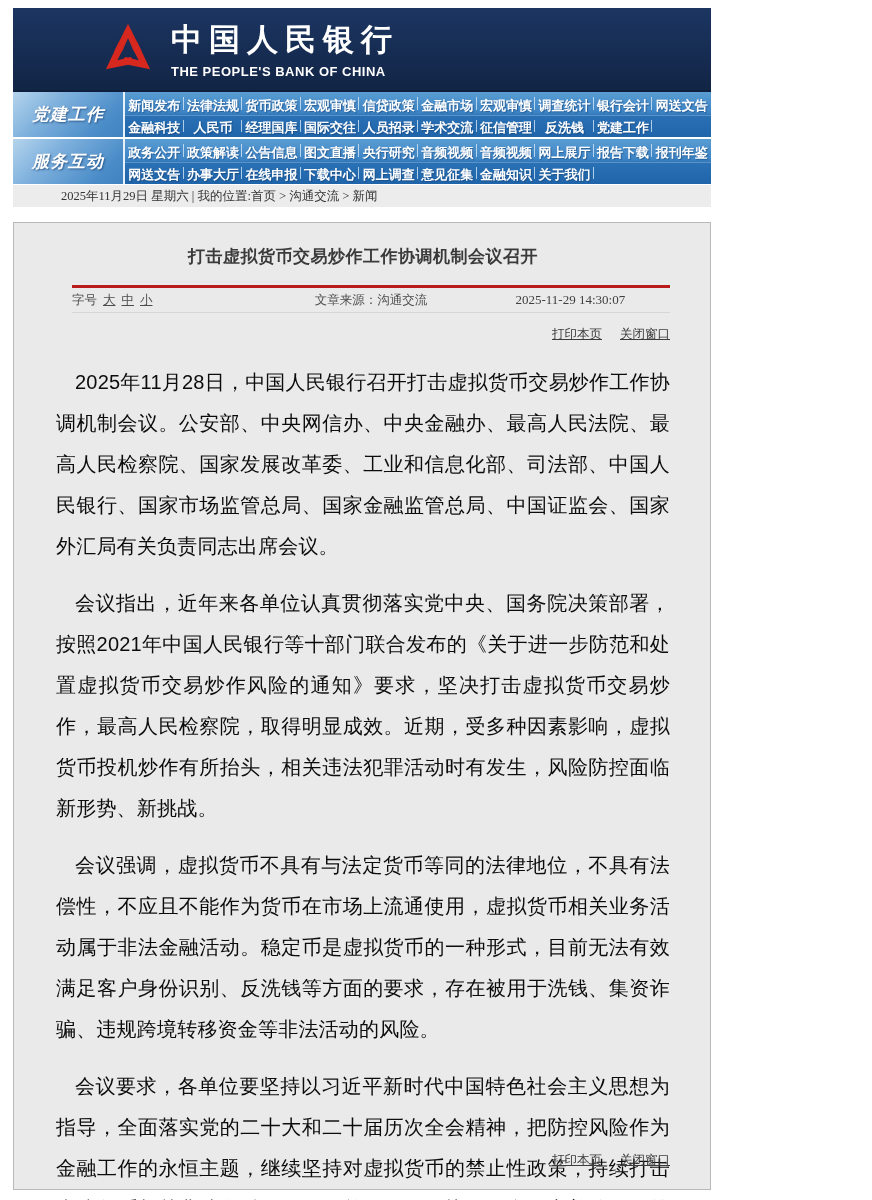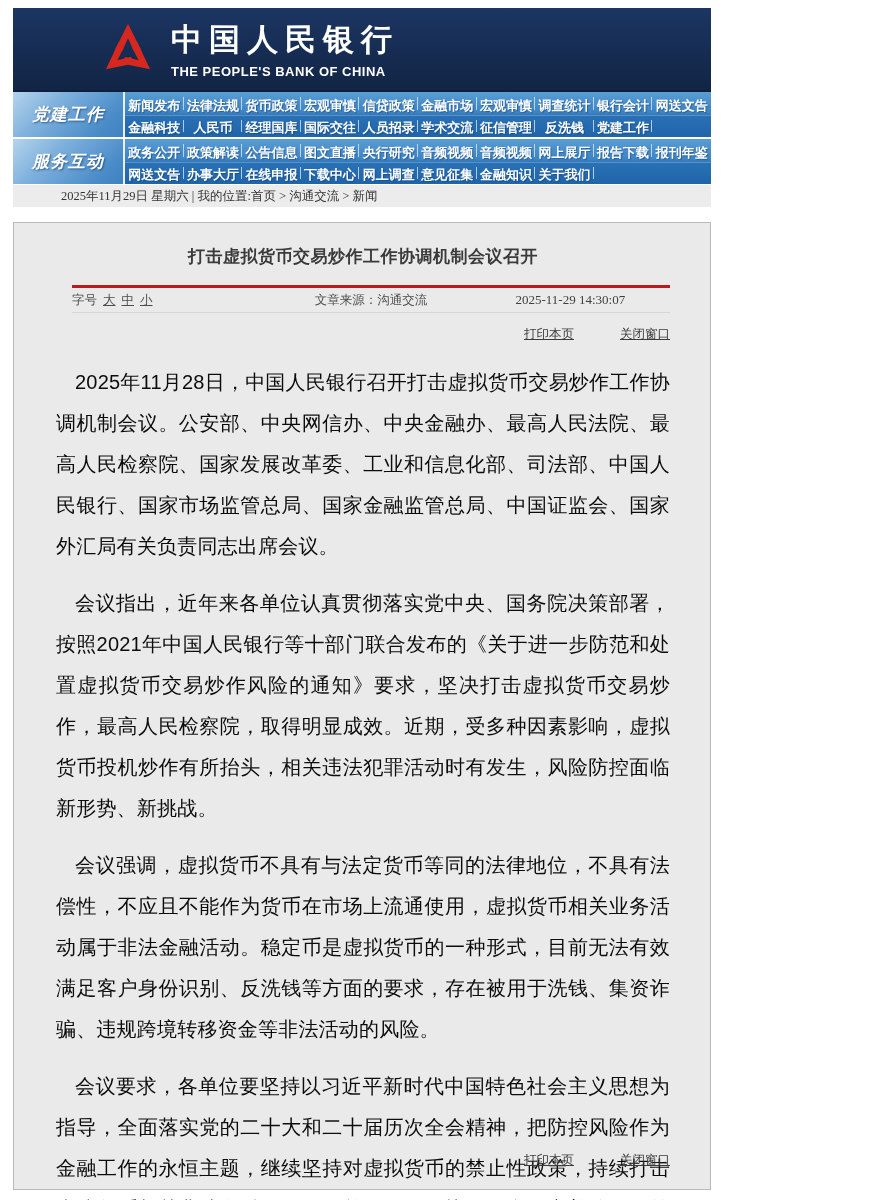--- a/index.html
+++ b/index.html
@@ -44,21 +44,21 @@
     position: relative; padding: 0 40px 0 42px; }
   .article-title { text-align: center; font-size: 17px; font-weight: bold; color: #3a3a3a;
     padding-top: 22px; letter-spacing: 0.5px; }
   .meta-row { margin-top: 17px; border-top: 3px solid #b91c1c; border-bottom: 1px solid #d6d6d6;
     height: 28px; display: flex; align-items: center; font-size: 12.5px; color: #4d4d4d; margin-left: 16px; }
   .meta-left { flex: 1; display: flex; align-items: center; gap: 6px; }
   .meta-left a { color: #4d4d4d; text-decoration: underline; }
   .meta-center { flex: 1; text-align: center; }
   .meta-right { flex: 1; text-align: center; font-family: "Liberation Serif", "DejaVu Serif", serif;
     font-size: 13px; color: #3f3f3f; }
-  .print-row { display: flex; justify-content: flex-end; gap: 46px; margin-top: 13px; }
+  .print-row { display: flex; justify-content: flex-end; gap: 18px; margin-top: 13px; }
   .print-row a { font-size: 12.5px; color: #3c3c3c; text-decoration: underline; }
   .print-row.bottom { position: absolute; right: 40px; bottom: 20px; margin-top: 0; }
 
   .article-body { margin-top: 19px; }
   .article-body p { font-size: 20px; color: #0c0c0c; line-height: 41px; text-indent: 19px;
     margin-bottom: 16px; text-align: justify; letter-spacing: 0.2px; }
 </style>
 </head>
 <body>
 

